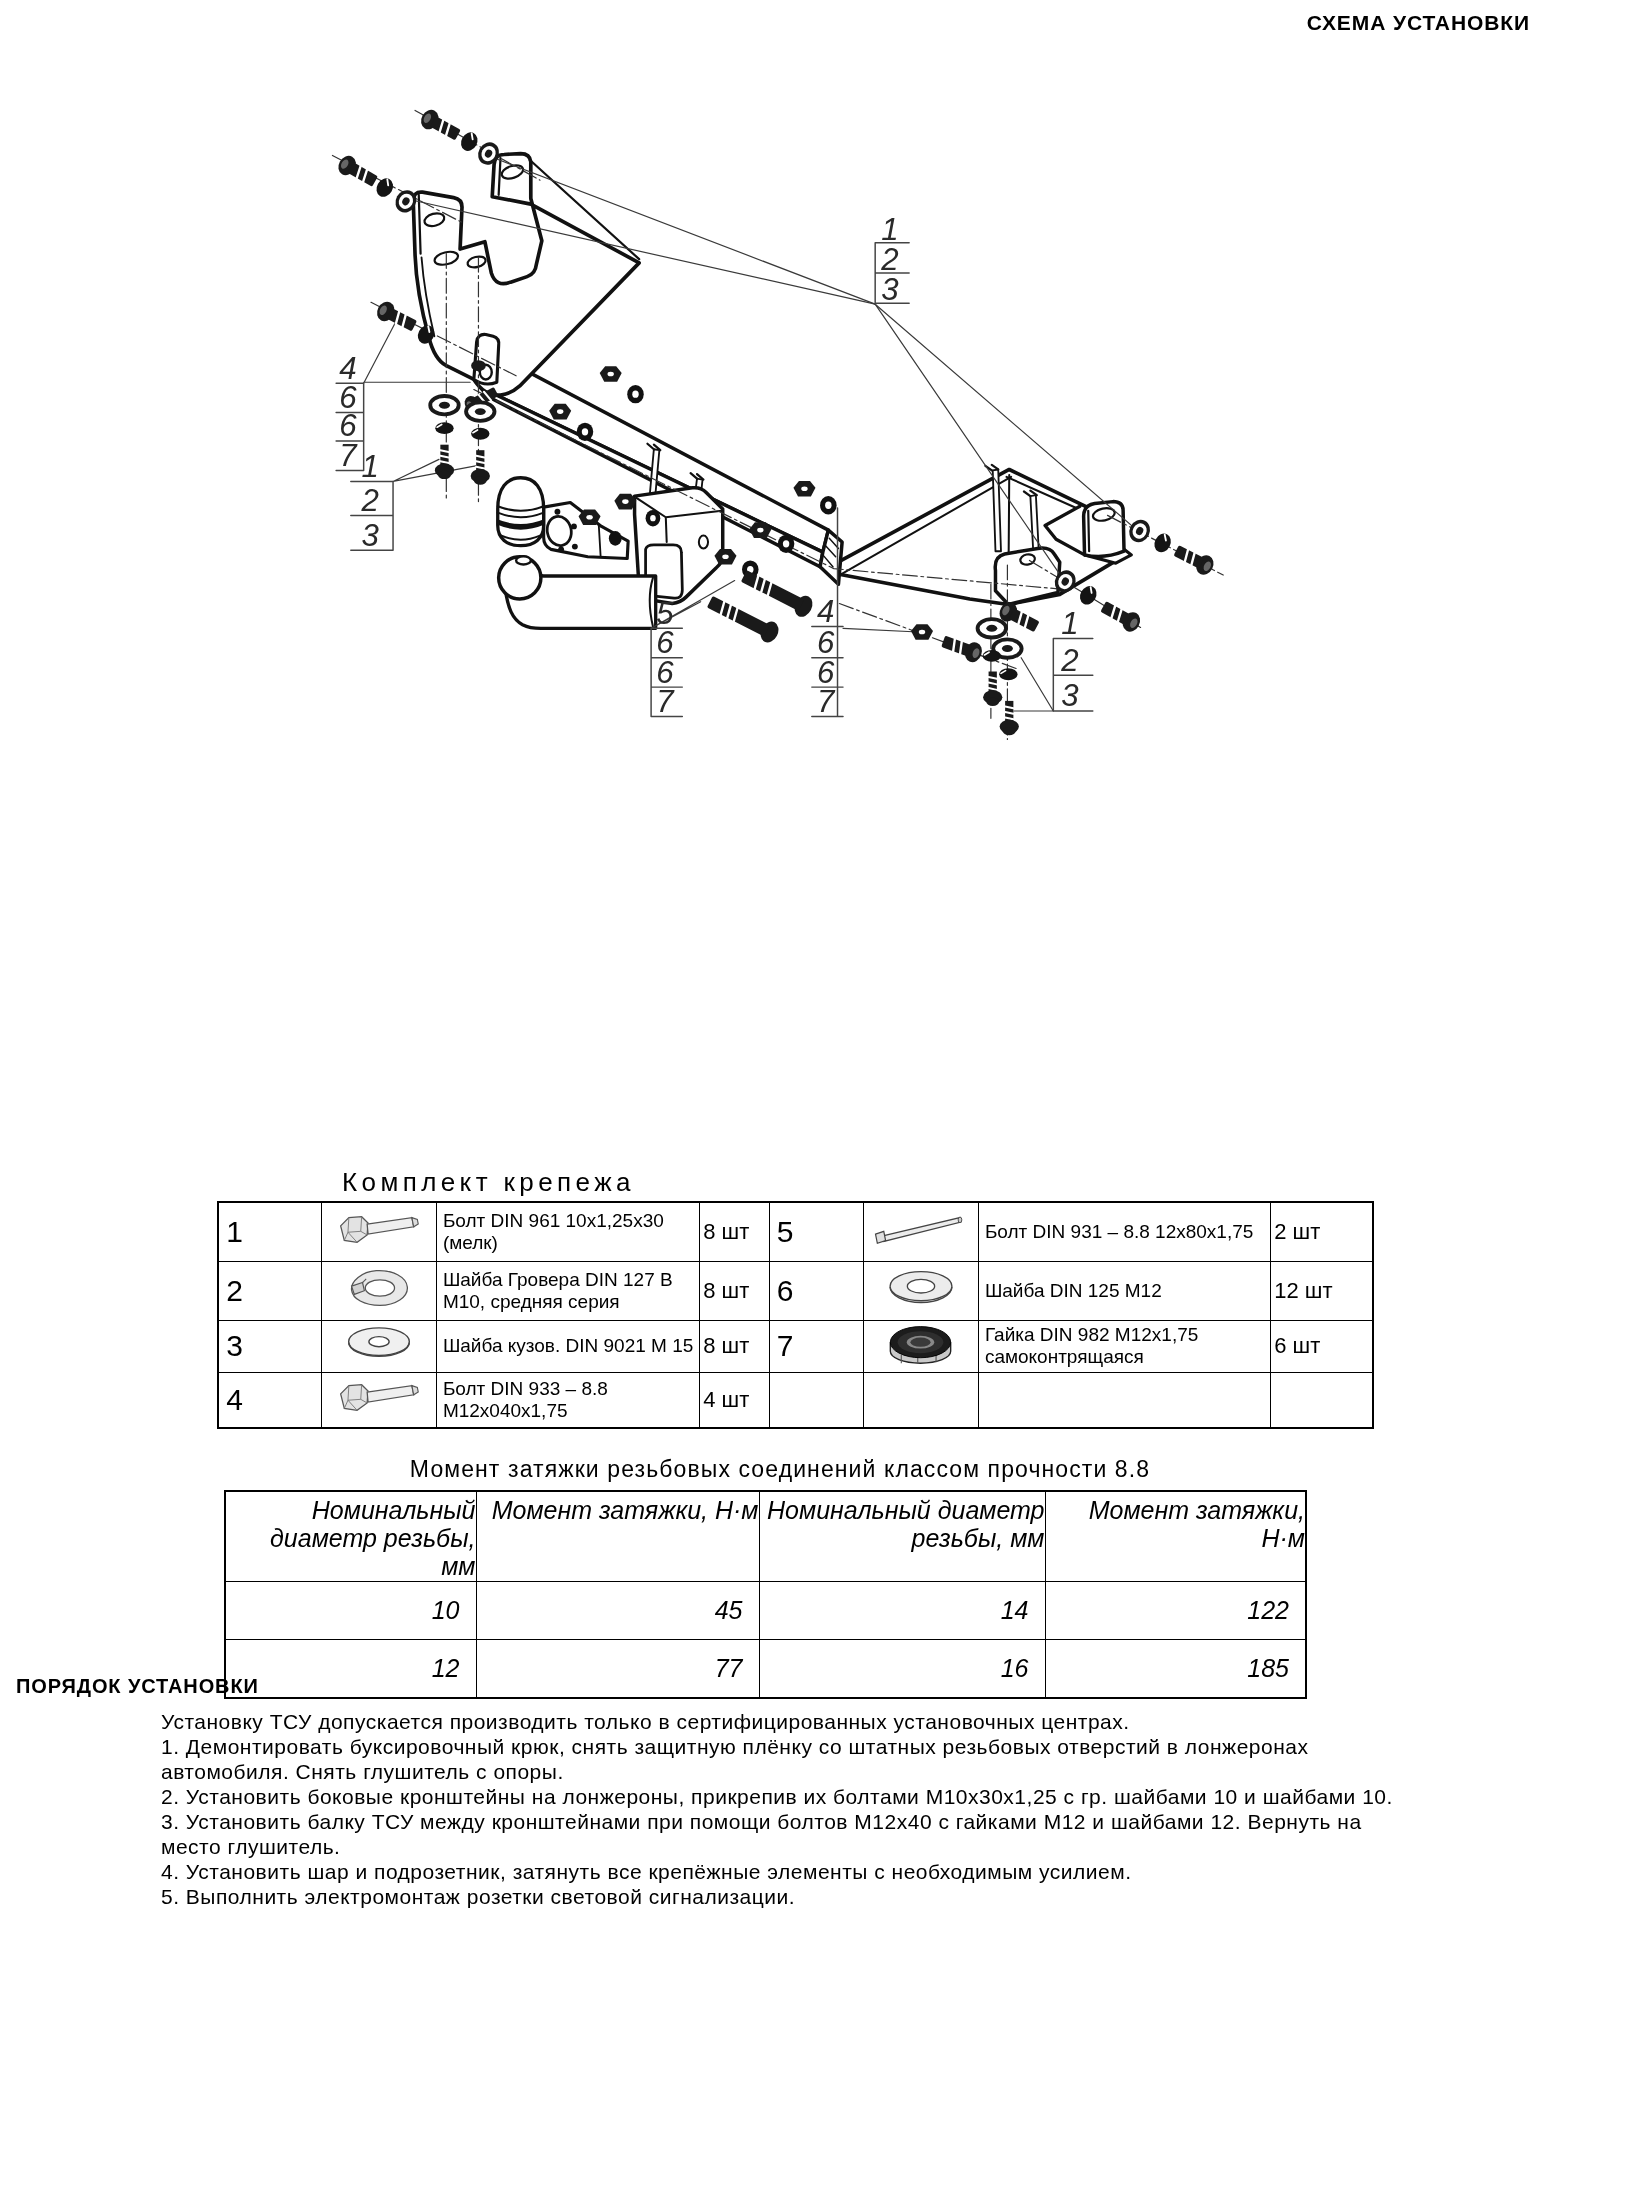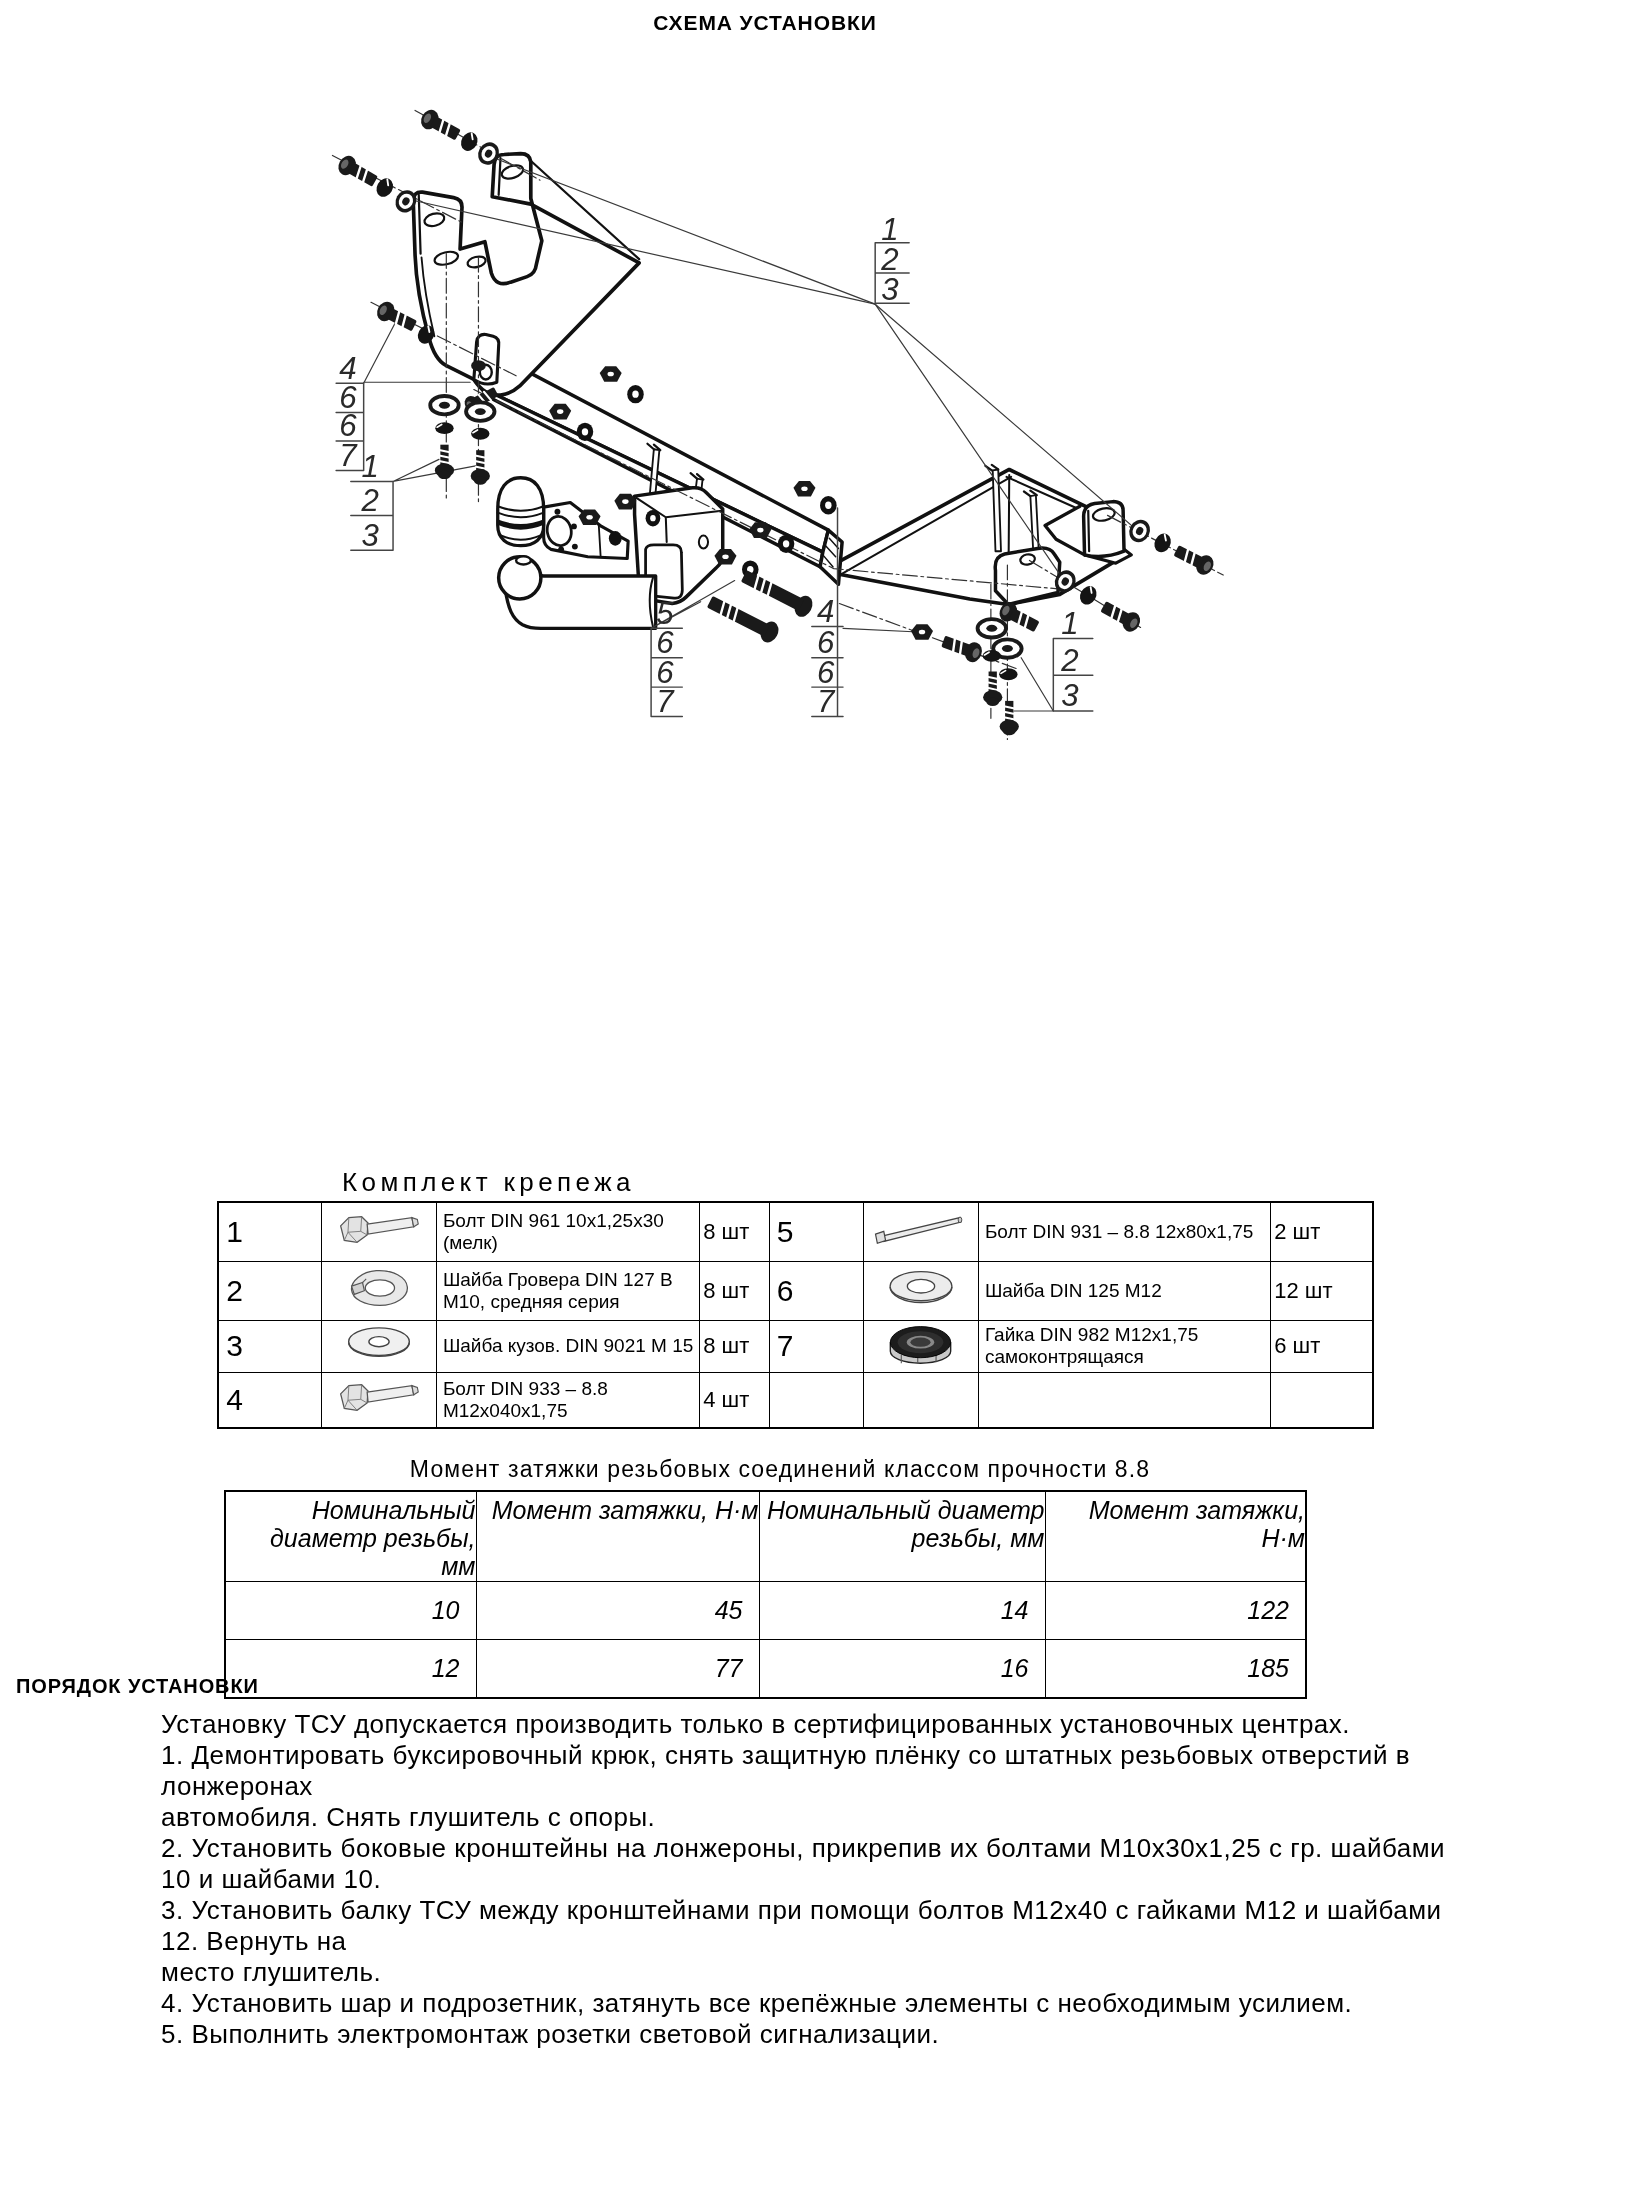--- a/index.html
+++ b/index.html
@@ -1,22 +1,22 @@
 <!DOCTYPE html>
 <html style="font-size:14.7px"><head>
 <meta charset="utf-8">
 <style>
 html,body{margin:0;padding:0;}
 body{width:1653px;height:2204px;background:#fff;font-family:"Liberation Sans",sans-serif;position:relative;color:#000;}
 .abs{position:absolute;}
-#title{left:0;top:11px;width:1530px;text-align:center;font-size:21px;font-weight:bold;letter-spacing:0.9px;}
+#title{left:0;top:11px;width:1530px;text-align:right;font-size:21px;font-weight:bold;letter-spacing:0.9px;}
 #h1{left:322px;top:1167px;font-size:26px;letter-spacing:4.4px;margin-left:20px;}
 #h2{left:16px;top:1456px;width:1528px;text-align:center;font-size:23px;letter-spacing:1.1px;}
 #h3{left:0;top:1675px;width:1530px;text-align:left;font-size:20px;font-weight:bold;letter-spacing:0.9px;margin-left:16px;}
-#para{left:161px;top:1709px;width:1313px;font-size:26px;line-height:31px;letter-spacing:0.5px;}
+#para{left:161px;top:1709px;width:1313px;font-size:21px;line-height:25px;letter-spacing:0.5px;}
 table{border-collapse:collapse;table-layout:fixed;}
 td{border:1.8px solid #000;font-size:19px;line-height:22px;padding:0 0 0 6.4px;overflow:hidden;}
 #t1{left:217px;top:1201px;border:2.8px solid #000;}
 #t1 td.num{font-size:30px;padding-left:7.3px;}
 #t1 td.qty{font-size:22px;padding-left:3.7px;}
 #t1 td.ico{text-align:center;padding:0;}
 #t2{left:224px;top:1490px;border:2.8px solid #000;}
 #t2 td{text-align:right;font-size:25px;line-height:28px;padding:3.7px 0 0 0;vertical-align:top;font-style:italic;}
 #t2 td.dat{font-size:25px;line-height:25px;vertical-align:middle;padding:16px;}
 </style>

